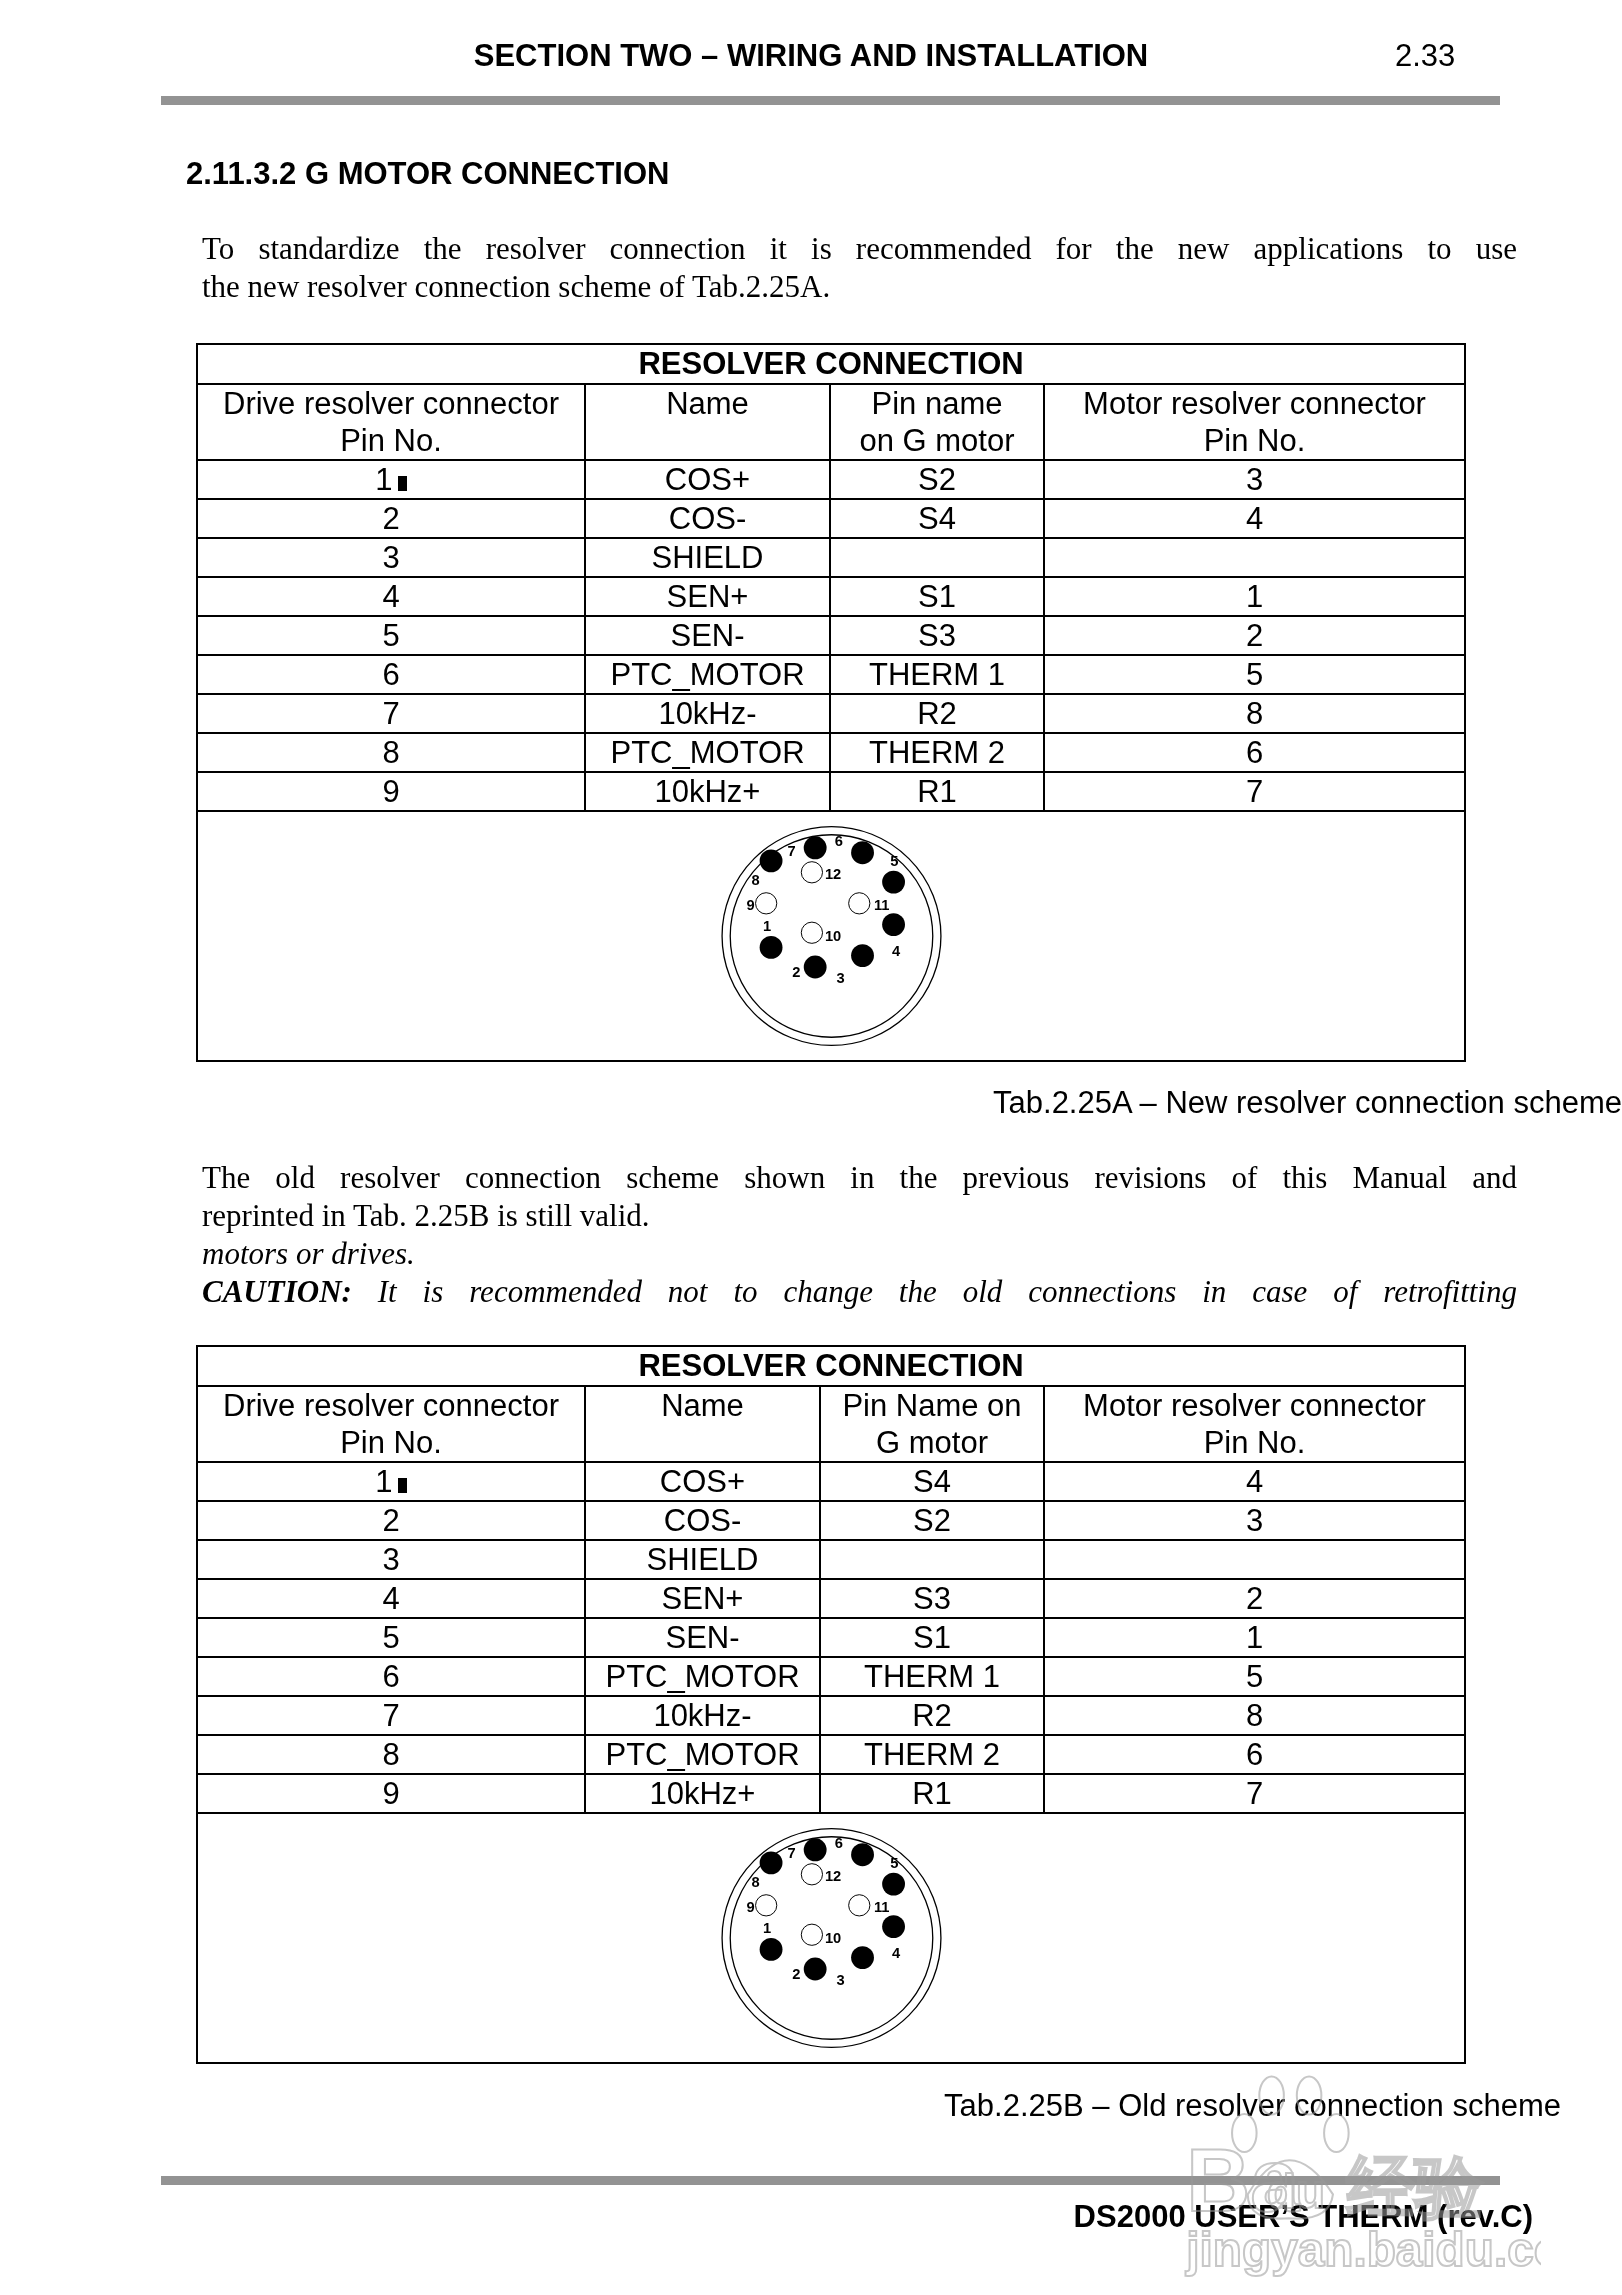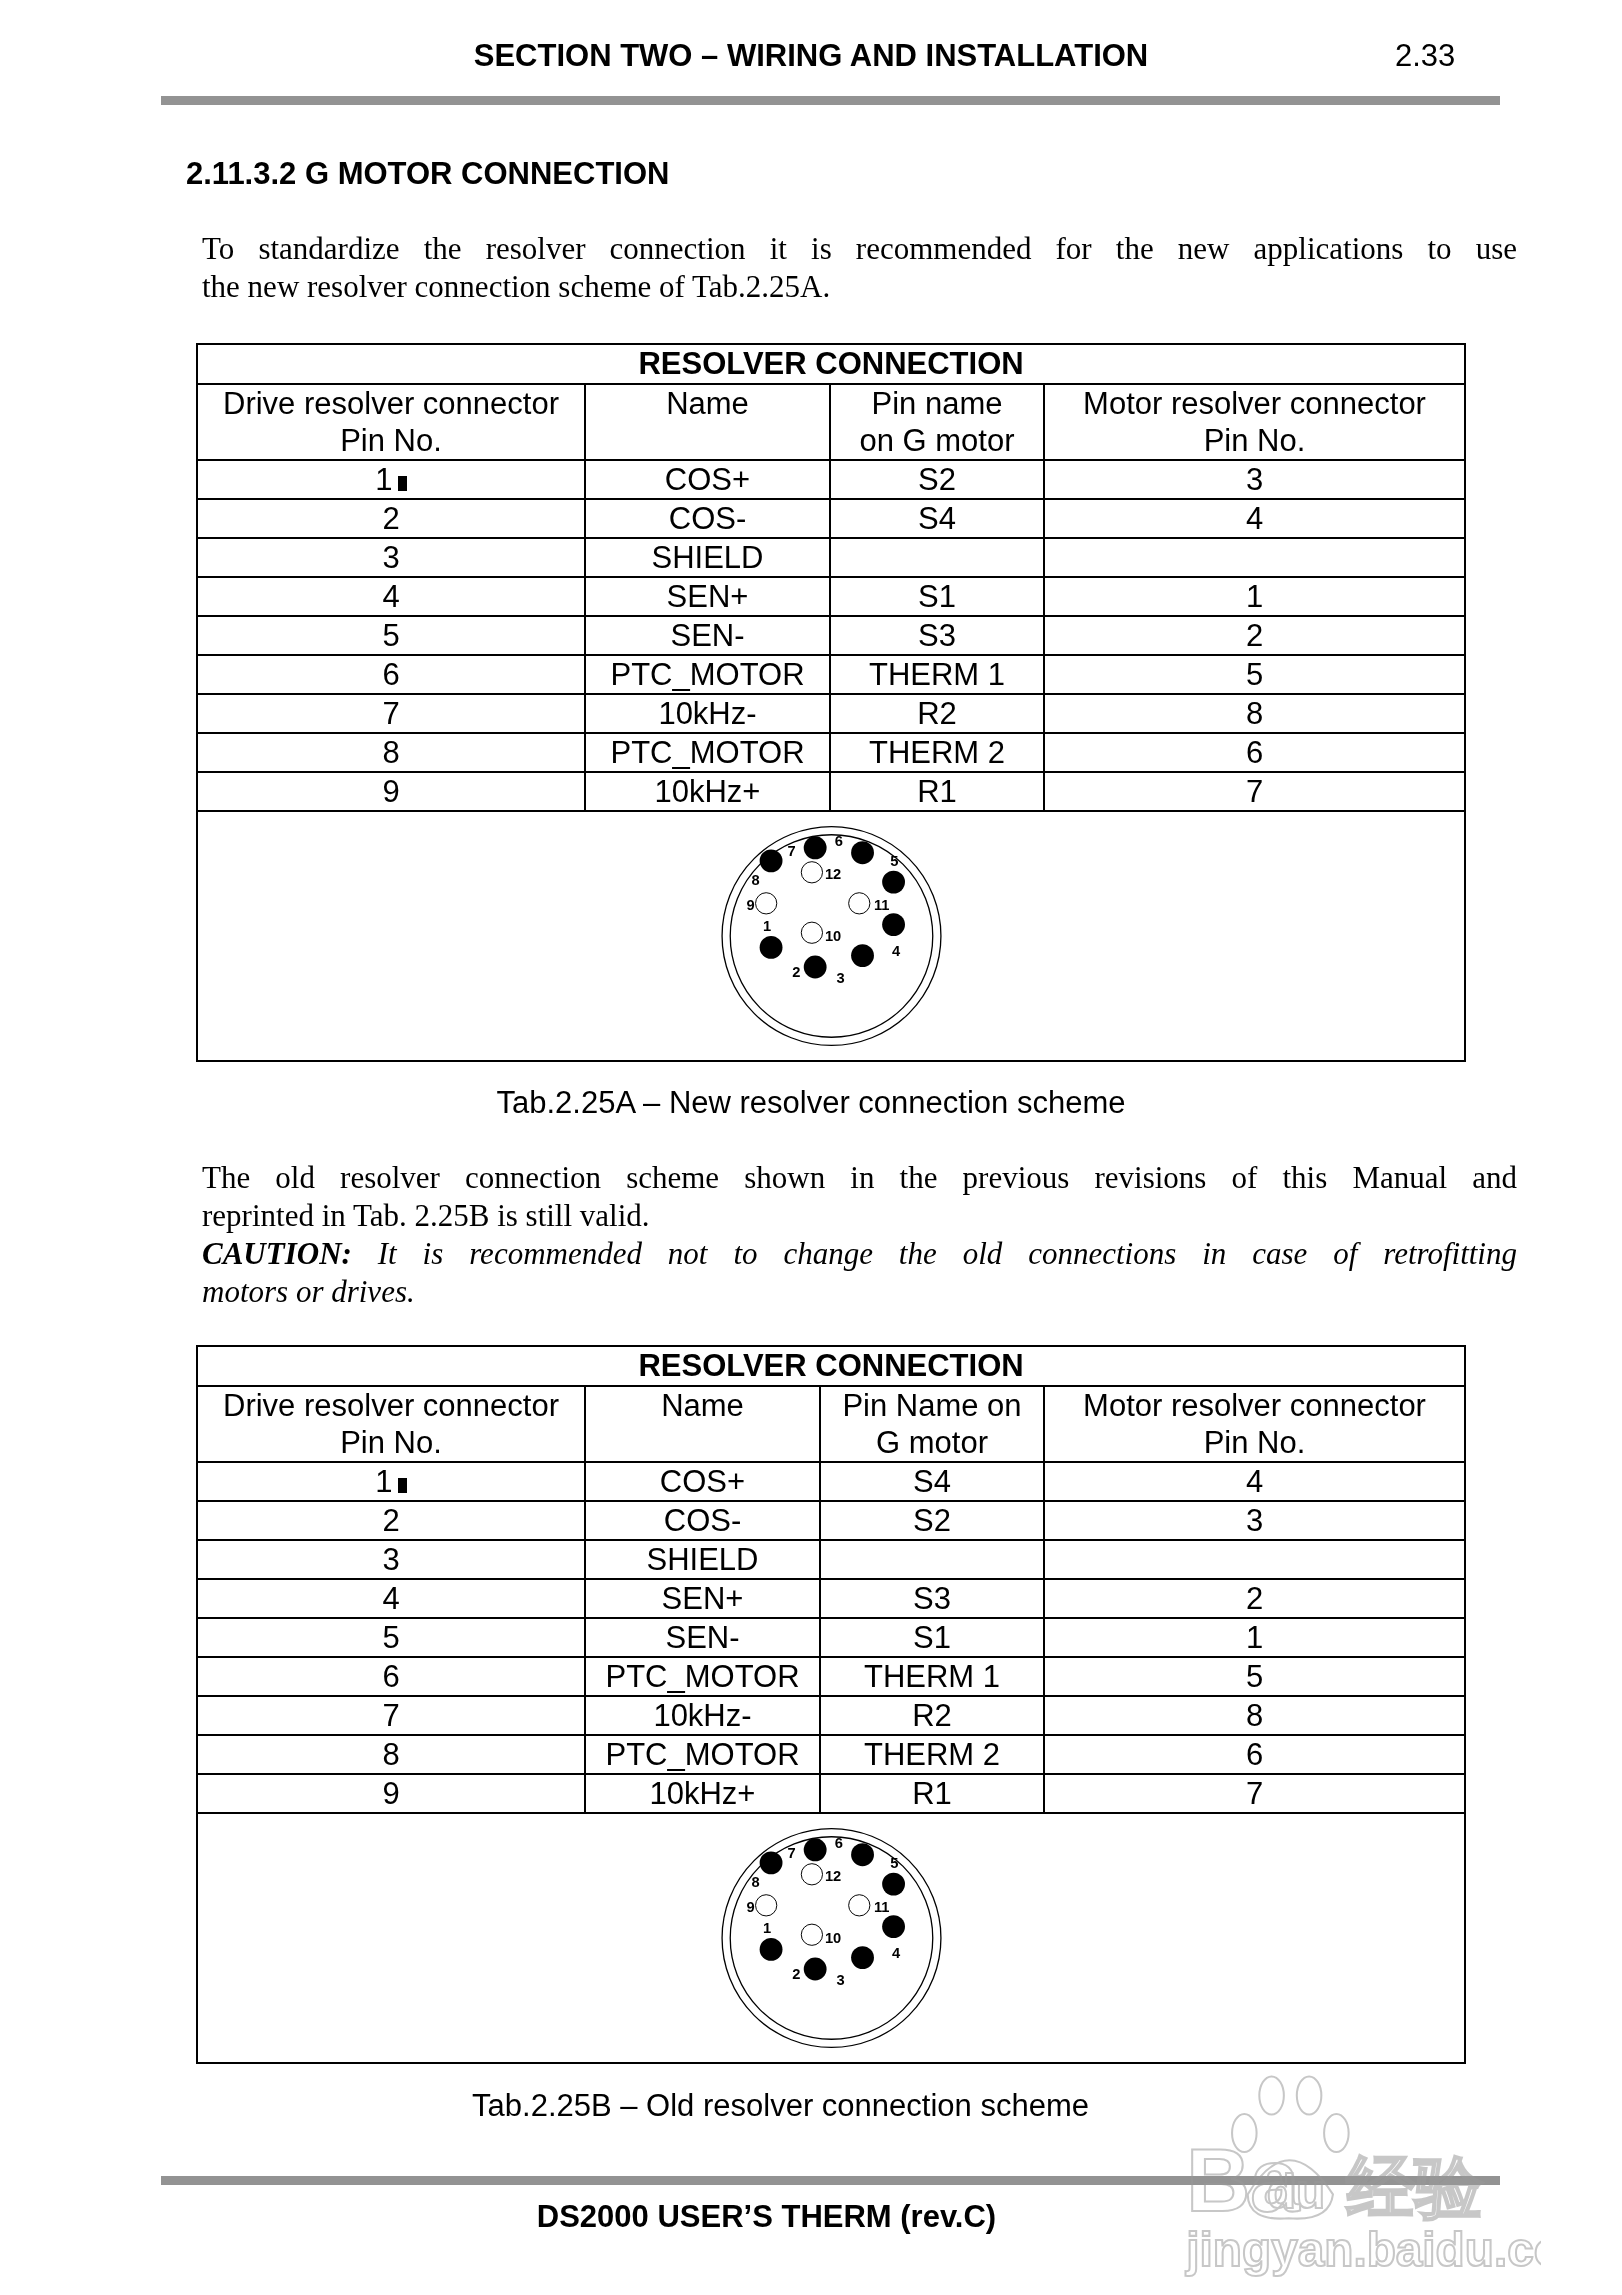--- a/index.html
+++ b/index.html
@@ -7,21 +7,21 @@
          font-family:"Liberation Sans", sans-serif; color:#000; }
   .abs { position:absolute; }
   .hdr-title { left:0; width:1622px; top:37px; text-align:center; font-weight:bold; font-size:31px; line-height:38px; }
   .hdr-page { left:1395px; top:37px; font-size:31px; line-height:38px; }
   .rule { left:161px; width:1339px; height:8.9px; background:#939393; }
   .sec-title { left:186px; top:155px; font-weight:bold; font-size:31px; line-height:38px; }
   .para { left:202px; width:1315px; font-size:31px; line-height:38px; text-align:justify; }
   .para .line { display:block;font-family:Liberation Serif, serif; }
   .caution-label { font-weight:bold; font-style:italic; }
   .caution-text { font-style:italic; }
-  .caption { left:0; width:1622px; text-align:center; font-size:31px; line-height:38px; }
+  .caption { left:0; width:1622px; text-align:right; font-size:31px; line-height:38px; }
 
   table.res { position:absolute; left:196px; width:1268px; border-collapse:collapse; table-layout:fixed;
               font-size:31px; line-height:38px; }
   table.res td, table.res th { border:2px solid #000; text-align:center; vertical-align:top; padding:0; font-weight:normal; }
   table.res th.title { font-weight:bold; height:37px; }
   table.res tr.head td { height:74px; line-height:37px;margin-top:28px; }
   table.res tr.data td { height:37px; line-height:37px; }
   table.res td.img-cell { height:248px; vertical-align:middle; }
   .pin-mark { display:inline-block; width:8.9px; height:15px; background:#000; margin-left:5.5px; vertical-align:-0.7px; }
   .connector { display:block; margin:0 auto; }
@@ -147,22 +147,22 @@
     </svg>
   </td>
       </tr>
 </tbody>
   </table>
 <div class="abs caption" style="top:1084px">Tab.2.25A – New resolver connection scheme</div>
 
 <div class="abs para" style="top:1159px">
   <span class="line" style="text-align-last:justify">The old resolver connection scheme shown in the previous revisions of this Manual and</span>
   <span class="line">reprinted in Tab. 2.25B is still valid.</span>
+  <span class="line caution-text">motors or drives.</span>
   <span class="line" style="text-align-last:justify"><span class="caution-label">CAUTION:</span><span class="caution-text"> It is recommended not to change the old connections in case of retrofitting</span></span>
-  <span class="line caution-text">motors or drives.</span>
 </div>
 
 <table class="res" style="top:1345px">
   <colgroup>
       <col style="width:388px">
       <col style="width:235px">
       <col style="width:224px">
       <col style="width:421px">
     </colgroup>
   <tbody>

